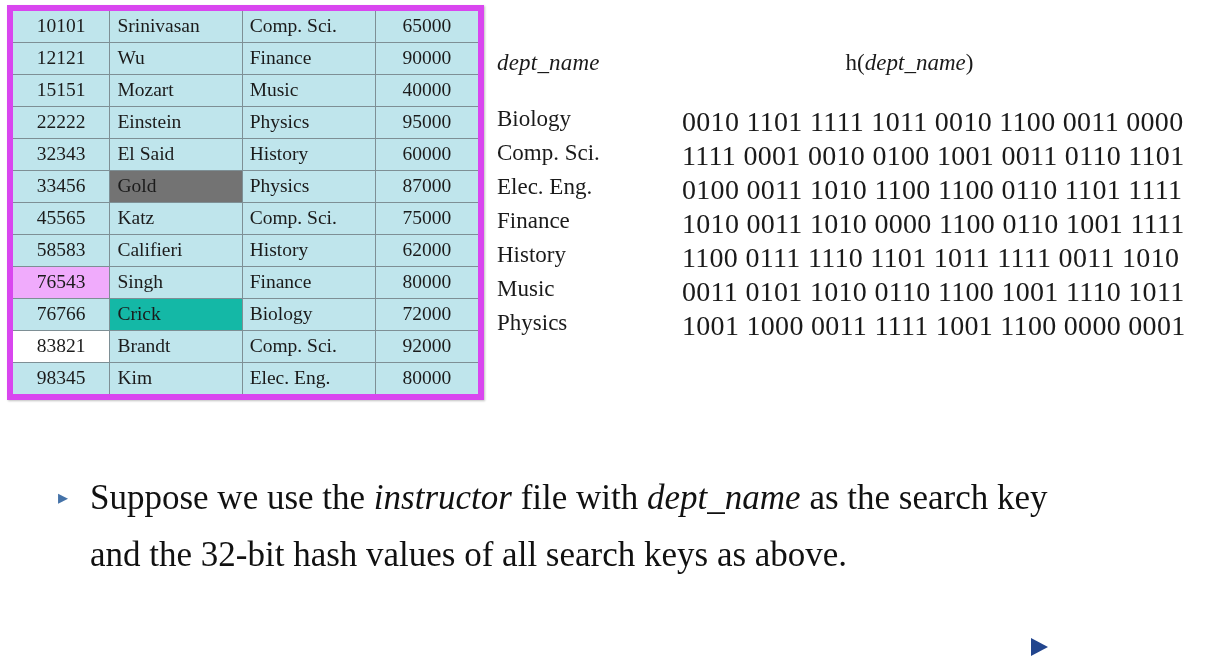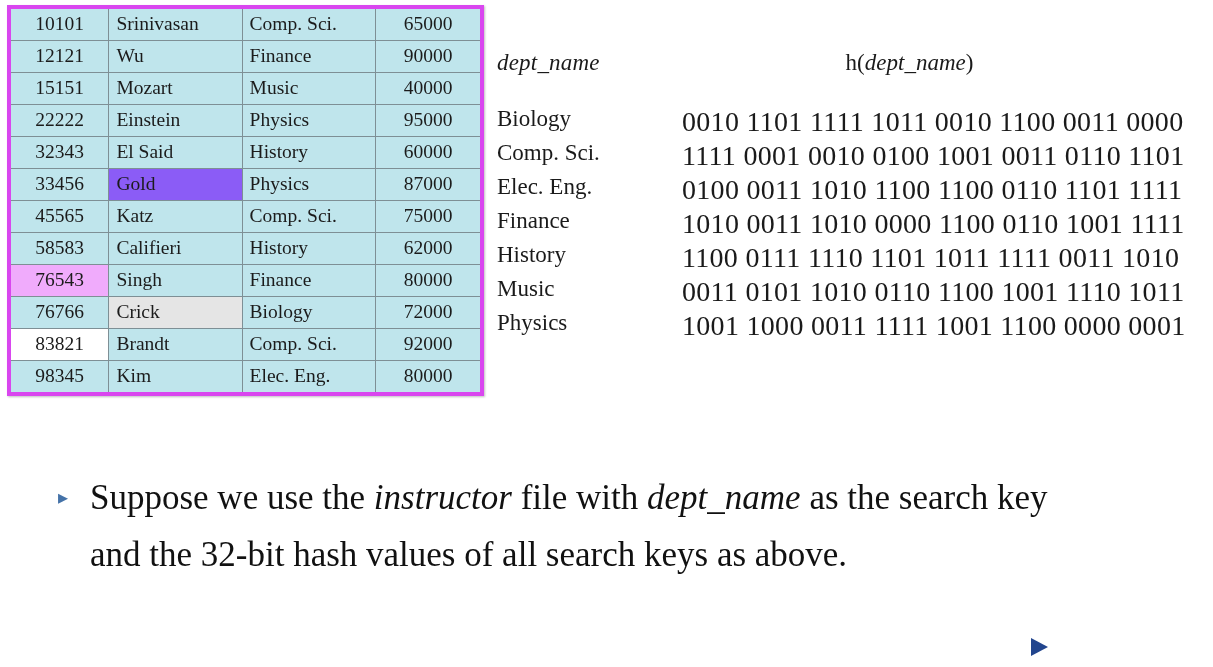--- a/index.html
+++ b/index.html
@@ -18,21 +18,21 @@
   }
 
   
   #instructor-table {
     position: absolute;
     left: 7px;
     top: 5px;
     width: 477px;
     border-collapse: collapse;
     background: #bfe5ec;
-    border: 4px solid #d946ef;
+    border: 6px solid #d946ef;
     box-shadow: 1px 1px 2px rgba(0,0,0,0.25);
   }
   #instructor-table td {
     border: 1px solid #7e8f95;
     background: #bfe5ec;
     font-size: 19.5px;
     line-height: 1;
     padding: 4px 7px 5px 7px;
     height: 22px;
     white-space: nowrap;
@@ -167,21 +167,21 @@
         <td class="col-salary" style="background: rgb(191, 229, 236); border-color: rgb(126, 143, 149);">95000</td>
       </tr>
       <tr>
         <td class="col-id" style="background: rgb(191, 229, 236); border-color: rgb(126, 143, 149);">32343</td>
         <td class="col-name" style="background: rgb(191, 229, 236); border-color: rgb(126, 143, 149); font-family: Liberation Serif, serif;">El Said</td>
         <td class="col-dept" style="background: rgb(191, 229, 236); border-color: rgb(126, 143, 149);">History</td>
         <td class="col-salary" style="background: rgb(191, 229, 236); border-color: rgb(126, 143, 149);">60000</td>
       </tr>
       <tr>
         <td class="col-id" style="background: rgb(191, 229, 236); border-color: rgb(126, 143, 149);">33456</td>
-        <td class="col-name" style="background: #8b5cf6; border-color: rgb(126, 143, 149);">Gold</td>
+        <td class="col-name" style="background: #737373; border-color: rgb(126, 143, 149);">Gold</td>
         <td class="col-dept" style="background: rgb(191, 229, 236); border-color: rgb(126, 143, 149);">Physics</td>
         <td class="col-salary" style="background: rgb(191, 229, 236); border-color: rgb(126, 143, 149);">87000</td>
       </tr>
       <tr>
         <td class="col-id" style="background: rgb(191, 229, 236); border-color: rgb(126, 143, 149);">45565</td>
         <td class="col-name" style="background: rgb(191, 229, 236); border-color: rgb(126, 143, 149);">Katz</td>
         <td class="col-dept" style="background: rgb(191, 229, 236); border-color: rgb(126, 143, 149);">Comp. Sci.</td>
         <td class="col-salary" style="background: rgb(191, 229, 236); border-color: rgb(126, 143, 149);">75000</td>
       </tr>
       <tr>
@@ -191,21 +191,21 @@
         <td class="col-salary" style="background: rgb(191, 229, 236); border-color: rgb(126, 143, 149);">62000</td>
       </tr>
       <tr>
         <td class="col-id" style="background: #f0abfc; border-color: rgb(126, 143, 149);">76543</td>
         <td class="col-name" style="background: rgb(191, 229, 236); border-color: rgb(126, 143, 149);">Singh</td>
         <td class="col-dept" style="background: rgb(191, 229, 236); border-color: rgb(126, 143, 149);">Finance</td>
         <td class="col-salary" style="background: rgb(191, 229, 236); border-color: rgb(126, 143, 149);">80000</td>
       </tr>
       <tr>
         <td class="col-id" style="background: rgb(191, 229, 236); border-color: rgb(126, 143, 149);">76766</td>
-        <td class="col-name" style="background: #e5e5e5; border-color: rgb(126, 143, 149); margin-top: 8px;">Crick</td>
+        <td class="col-name" style="background: #14b8a6; border-color: rgb(126, 143, 149); margin-top: 8px;">Crick</td>
         <td class="col-dept" style="background: rgb(191, 229, 236); border-color: rgb(126, 143, 149);">Biology</td>
         <td class="col-salary" style="background: rgb(191, 229, 236); border-color: rgb(126, 143, 149);">72000</td>
       </tr>
       <tr>
         <td class="col-id" style="background: #ffffff; border-color: rgb(126, 143, 149); text-align: center;">83821</td>
         <td class="col-name" style="background: rgb(191, 229, 236); border-color: rgb(126, 143, 149);">Brandt</td>
         <td class="col-dept" style="background: rgb(191, 229, 236); border-color: rgb(126, 143, 149);">Comp. Sci.</td>
         <td class="col-salary" style="background: rgb(191, 229, 236); border-color: rgb(126, 143, 149);">92000</td>
       </tr>
       <tr>

